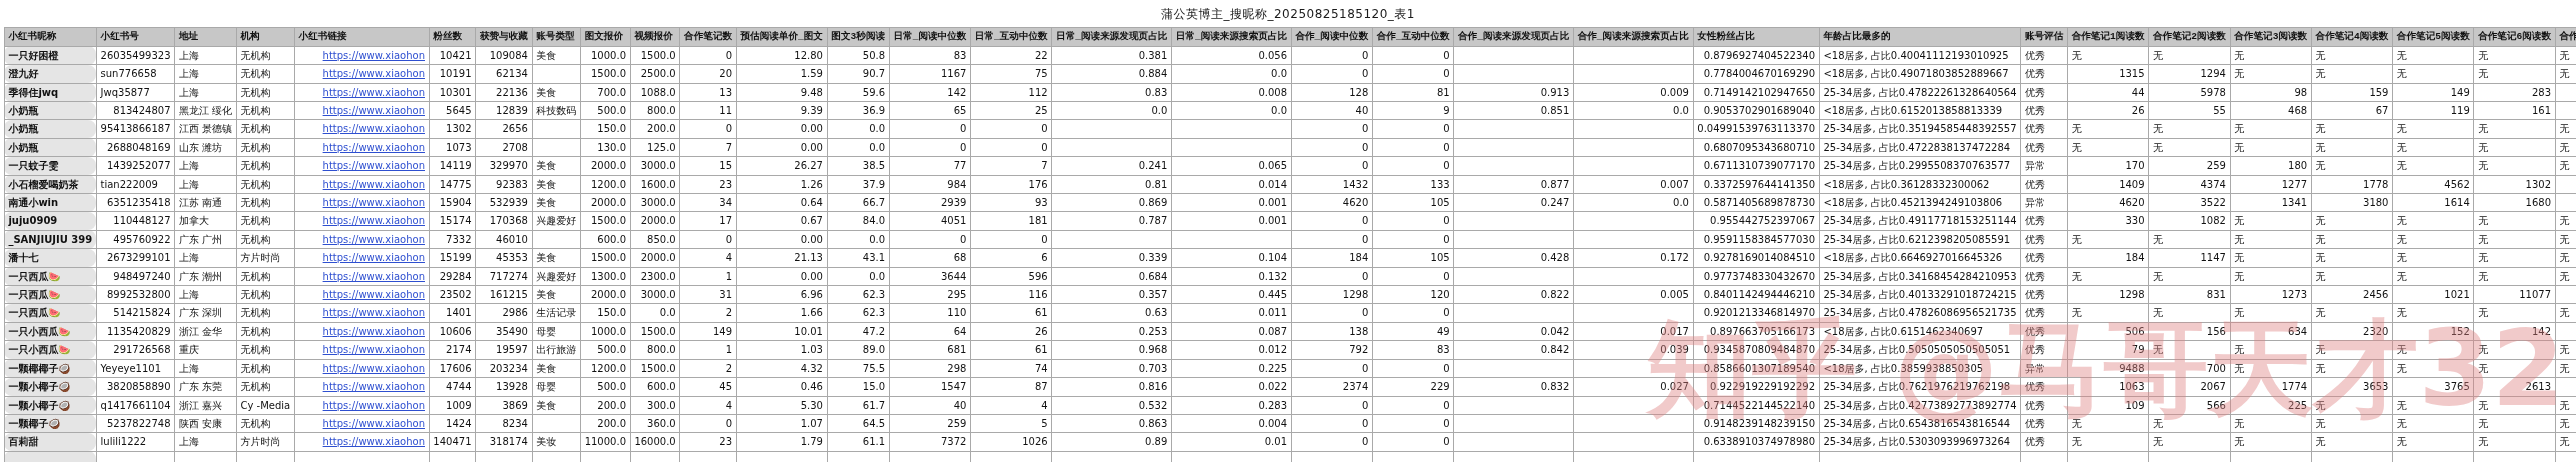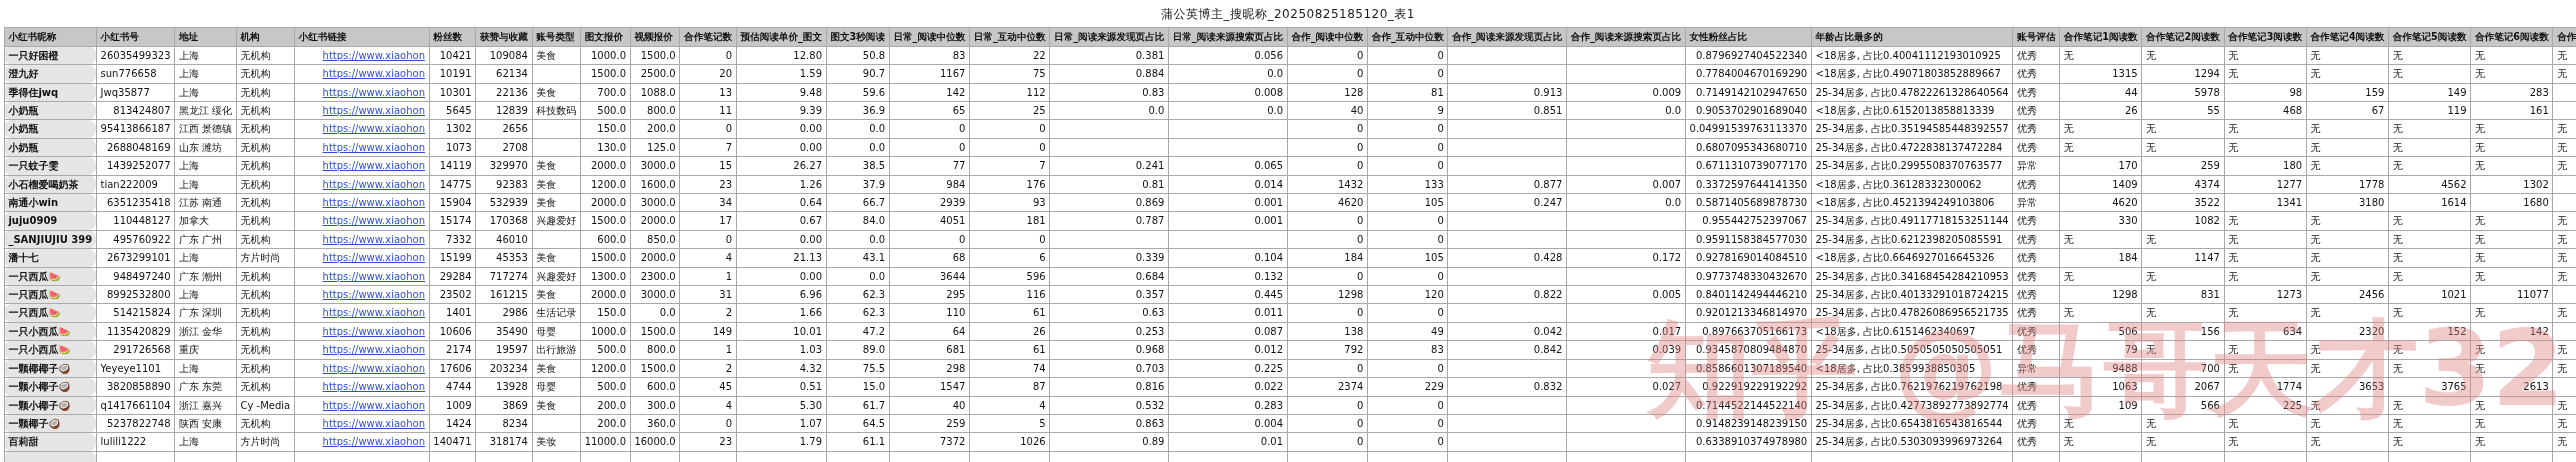--- a/index.html
+++ b/index.html
@@ -4,21 +4,21 @@
 <style>
   html,body{margin:0;padding:0;background:#ffffff;}
   #stage{position:relative;width:2576px;height:463px;background:#ffffff;overflow:hidden;
          font-family:"DejaVu Sans","Liberation Sans",sans-serif;}
   #sheet-title{position:absolute;top:6.4px;left:0;width:100%;text-align:center;
                font-size:12px;color:#1a1a1a;letter-spacing:0.5px;}
   #grid-wrap{position:absolute;top:27.4px;left:3.7px;}
   table{border-collapse:collapse;table-layout:fixed;}
   th,td{border:0.9px solid #a9a9a9;height:17.4px;line-height:17.4px;padding:0 3.7px;
         font-size:10px;white-space:nowrap;overflow:hidden;color:#111;}
-  th{background:#c7c7c7;font-weight:bold;text-align:left;font-size:9.6px;}
+  th{background:#c7c7c7;font-weight:bold;text-align:left;font-size:9.6px;font-family:Liberation Mono, monospace;}
   td.c-name{background:#e5e5e5;font-weight:bold;border-radius:8px;}
   td.num{text-align:right;}
   td.txt{text-align:left;}
   td .cell-link{color:#2e4fd0;text-decoration:underline;cursor:pointer;padding-left:24px;}
   tr.partial td{border-bottom:none;}
   #watermark{position:absolute;top:300px;left:1647px;font-size:105px;font-weight:bold;
              white-space:nowrap;pointer-events:none;z-index:5;opacity:0.42;}
 </style>
 </head>
 <body>
@@ -695,21 +695,21 @@
             <td class="num">3820858890</td>
             <td class="txt">广东 东莞</td>
             <td class="txt">无机构</td>
             <td class="txt"><span class="cell-link">https://www.xiaohon</span></td>
             <td class="num">4744</td>
             <td class="num">13928</td>
             <td class="txt">母婴</td>
             <td class="num">500.0</td>
             <td class="num">600.0</td>
             <td class="num">45</td>
-            <td class="num">0.51</td>
+            <td class="num">0.46</td>
             <td class="num">15.0</td>
             <td class="num">1547</td>
             <td class="num">87</td>
             <td class="num">0.816</td>
             <td class="num">0.022</td>
             <td class="num">2374</td>
             <td class="num">229</td>
             <td class="num">0.832</td>
             <td class="num">0.027</td>
             <td class="num">0.922919229192292</td>

